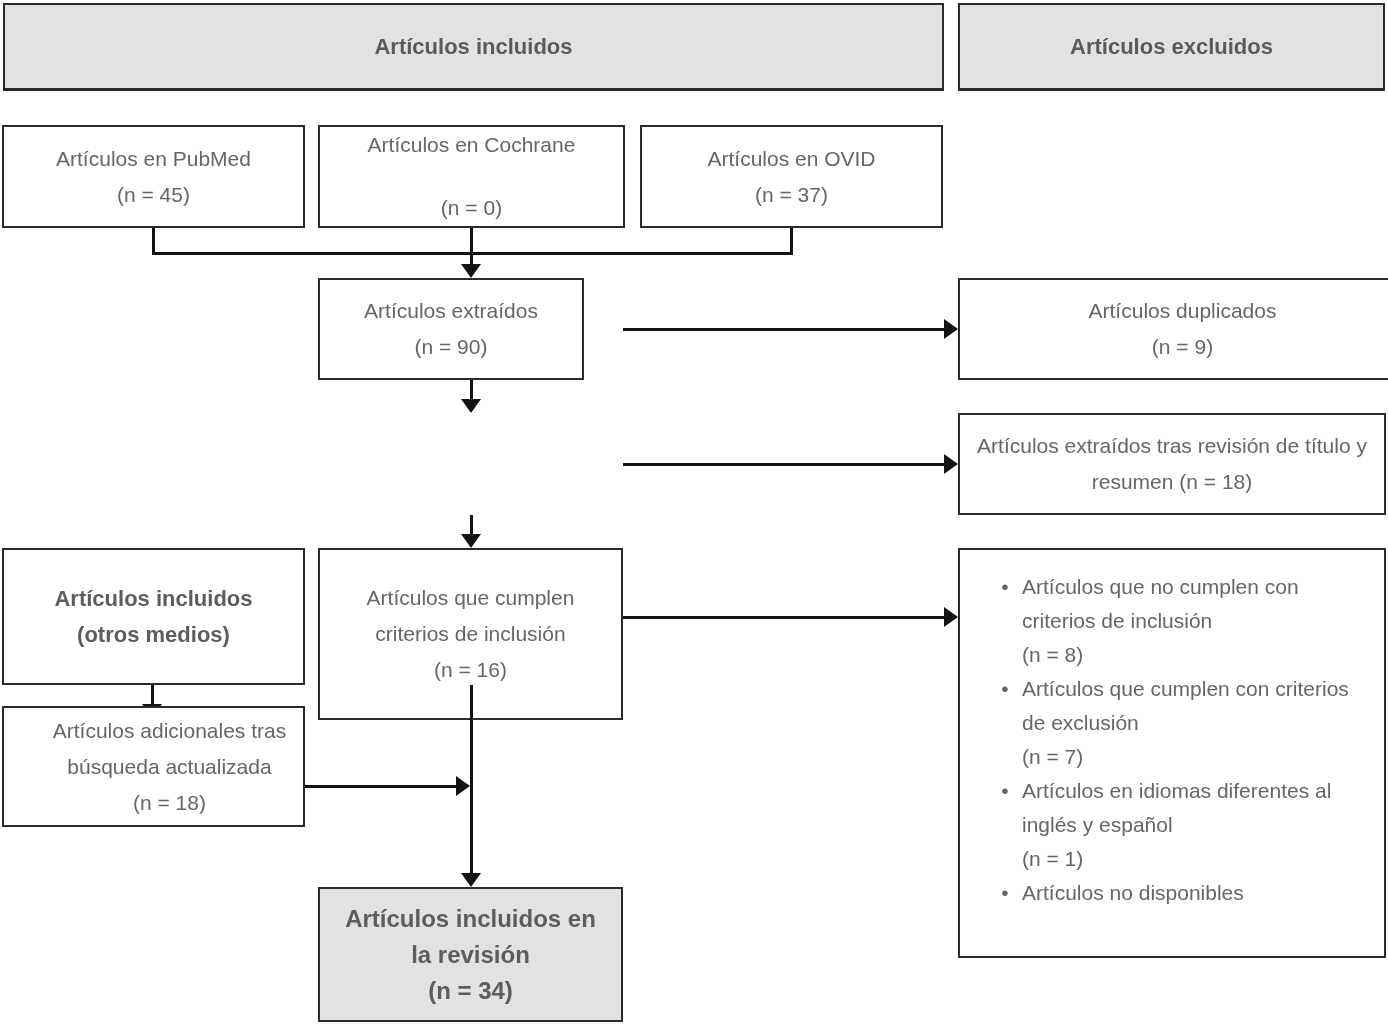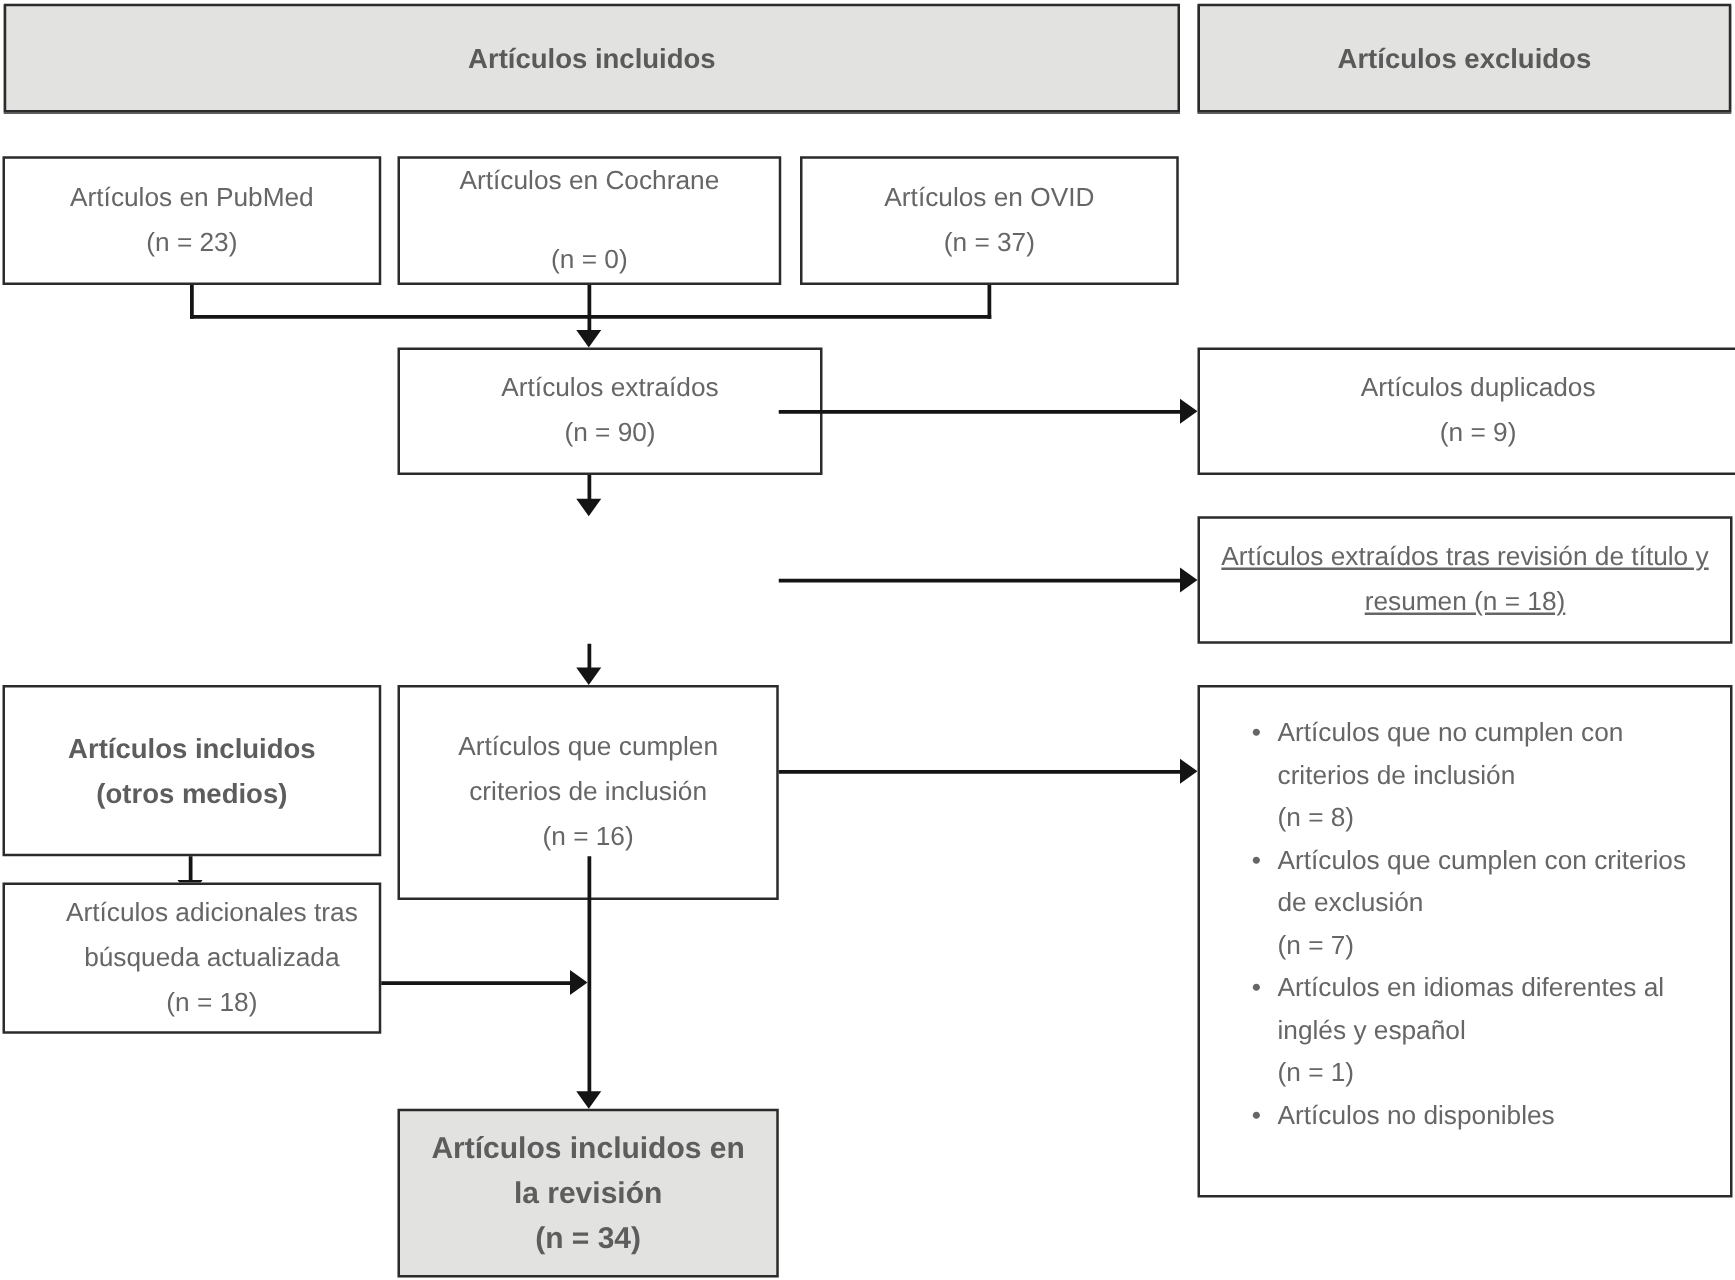--- a/index.html
+++ b/index.html
@@ -46,55 +46,55 @@
     padding: 20px 14px 0 28px;
     line-height: 34px;
   }
   .reason { display: flex; }
   .reason .bullet { width: 34px; flex: 0 0 34px; text-align: center; }
   .reason-body { flex: 1; }
 
   .wrapbox { padding: 0 12px; display: block; line-height: 36px; }
   .wrapbox .vcenter {
     display: flex; flex-direction: column; justify-content: center;
-    height: 100%;  text-decoration: underline;
+    height: 100%; 
   }
 </style>
 </head>
 <body>
 
 <div class="canvas">
 
   <div class="box shaded header" style="left:3px; top:3px; width:941px; height:87px;">
     <div>Artículos incluidos</div>
   </div>
   <div class="box shaded header" style="left:958px; top:3px; width:427px; height:87px;">
     <div>Artículos excluidos</div>
   </div>
 
   <div class="box" style="left:2px; top:125px; width:303px; height:103px;">
     <div>Artículos en PubMed</div>
-    <div>(n = 23)</div>
+    <div>(n = 45)</div>
   </div>
   <div class="box" style="left:318px; top:125px; width:307px; height:103px;justify-content:space-between;">
     <div>Artículos en Cochrane</div>
     <div>(n = 0)</div>
   </div>
   <div class="box" style="left:640px; top:125px; width:303px; height:103px;">
     <div>Artículos en OVID</div>
     <div>(n = 37)</div>
   </div>
 
   <div class="line" style="left:152px; top:228px; width:3px; height:27px;"></div>
   <div class="line" style="left:790px; top:228px; width:3px; height:27px;"></div>
   <div class="line" style="left:152px; top:252px; width:641px; height:3px;"></div>
   <div class="line" style="left:470px; top:228px; width:3px; height:38px;"></div>
   <div class="arrow-down" style="left:461px; top:264px;"></div>
 
-  <div class="box" style="left:318px; top:278px; width:340px; height:102px;">
+  <div class="box" style="left:318px; top:278px; width:266px; height:102px;">
     <div>Artículos extraídos</div>
     <div>(n = 90)</div>
   </div>
   <div class="line" style="left:623px; top:328px; width:323px; height:3px;"></div>
   <div class="arrow-right" style="left:944px; top:319px;"></div>
   <div class="box" style="left:958px; top:278px; width:449px; height:102px;">
     <div>Artículos duplicados</div>
     <div>(n = 9)</div>
   </div>
 

